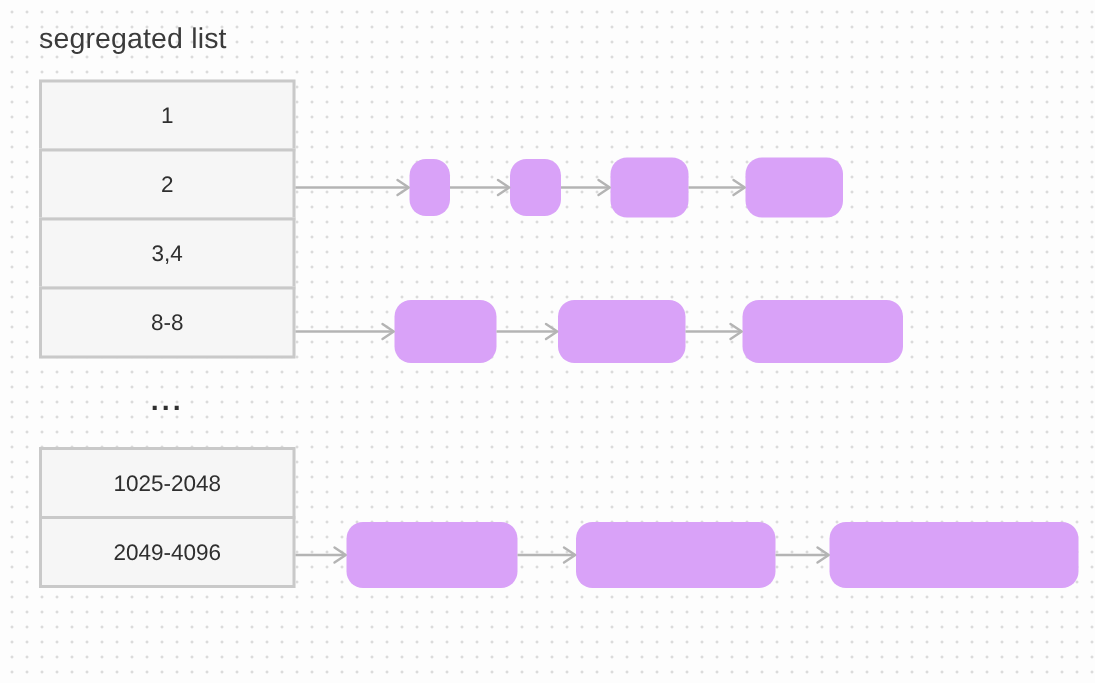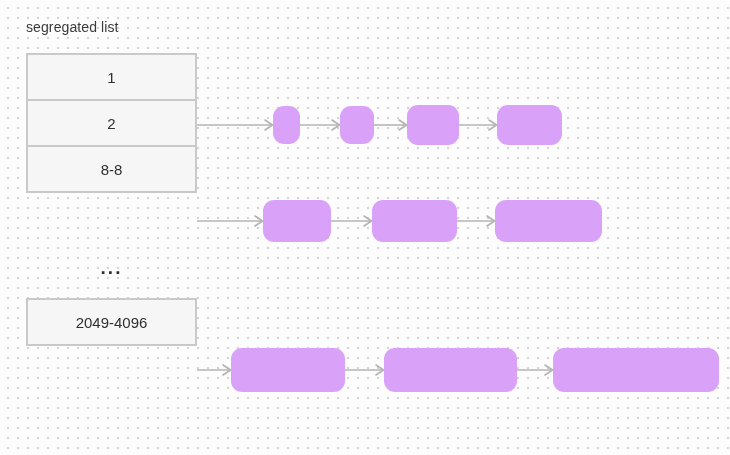--- a/index.html
+++ b/index.html
@@ -26,21 +26,21 @@
     top: 0;
     width: 730px;
     height: 455px;
   }
 
   
   .diagram-title {
     position: absolute;
     left: 26px;
     top: 15px;
-    font-size: 14px;
+    font-size: 19px;
     line-height: 24px;
     color: #3b3b3b;
     white-space: nowrap;
     letter-spacing: 0.1px;
   }
 
   
   .seg-table {
     position: absolute;
     left: 26px;
@@ -119,27 +119,33 @@
   <div class="diagram-title">segregated list</div>
 
   <div class="seg-table" id="seg-table-upper">
       <div class="seg-cell">
         <span>1</span>
       </div>
       <div class="seg-cell">
         <span>2</span>
       </div>
       <div class="seg-cell">
+        <span>3,4</span>
+      </div>
+      <div class="seg-cell">
         <span>8-8</span>
       </div>
     </div>
 
   <div class="seg-ellipsis">...</div>
 
   <div class="seg-table" id="seg-table-lower">
+      <div class="seg-cell">
+        <span>1025-2048</span>
+      </div>
       <div class="seg-cell">
         <span>2049-4096</span>
       </div>
     </div>
 
   <div class="chain-row" id="chain-row-0">
       <span class="chain-arrow" style="width: 76px;">
         <svg width="76" height="14" viewBox="0 0 76 14">
           <path d="M0 7 H75" stroke="#b4b4b4" stroke-width="1.6" fill="none"></path>
           <path d="M68 2 L75.5 7 L68 12" stroke="#b4b4b4" stroke-width="1.6" fill="none" stroke-linecap="round" stroke-linejoin="round"></path>

